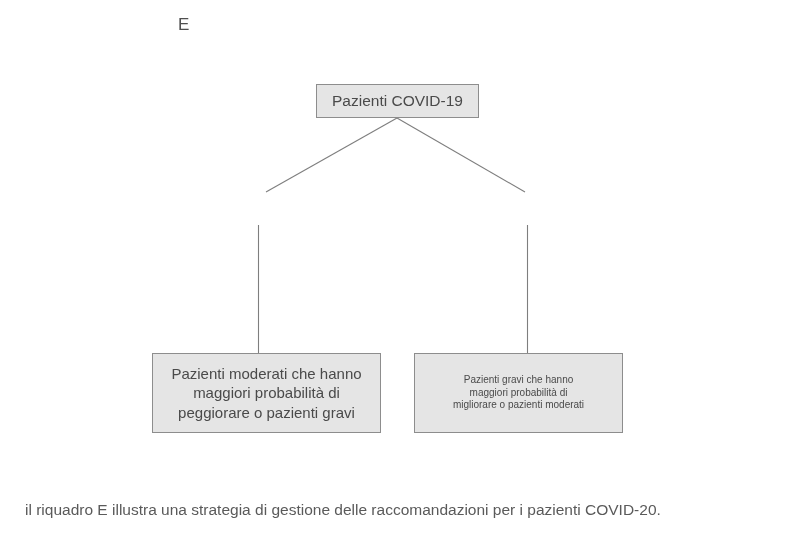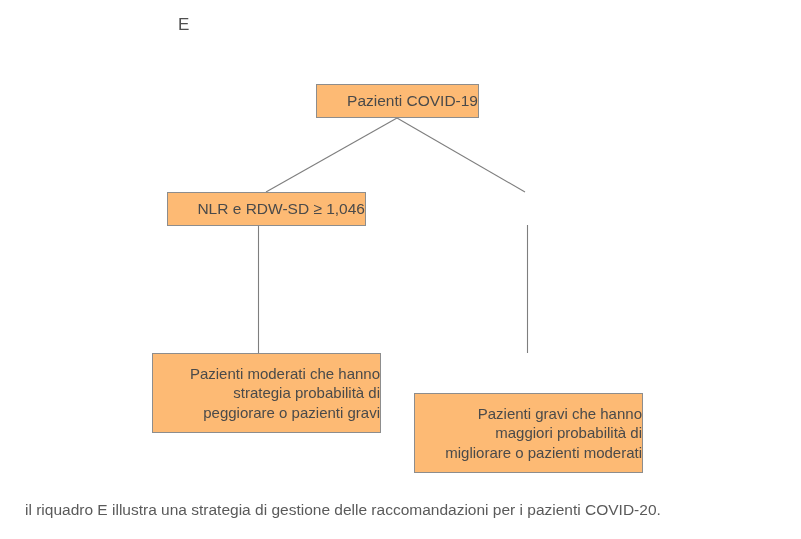--- a/index.html
+++ b/index.html
@@ -30,26 +30,26 @@
     left: 0;
     top: 0;
     width: 801px;
     height: 539px;
     pointer-events: none;
   }
   .node {
     position: absolute;
     box-sizing: border-box;
     border: 1px solid #8d8d8d;
-    background: #fdba74;
+    background: #e5e5e5;
     color: #4a4a4a;
     display: flex;
     align-items: center;
     justify-content: center;
-    text-align: right;
+    text-align: center;
     line-height: 1.28;
   }
   .node .node-text {
     display: block;
     width: 100%;
     white-space: pre-line;
   }
   #node-root {
     left: 316px;
     top: 84px;
@@ -74,24 +74,23 @@
   #node-left-outcome {
     left: 152px;
     top: 353px;
     width: 229px;
     height: 80px;
     font-size: 15px;
   }
   #node-right-outcome {
     left: 414px;
     top: 353px;
-    width: 229px;
+    width: 209px;
     height: 80px;
-    font-size: 15px;
-    margin-top: 40px;
+    font-size: 10px;
   }
   .caption {
     position: absolute;
     left: 25px;
     top: 500px;
     width: 760px;
     font-size: 15.5px;
     color: #5a5a5a;
     line-height: 1.35;
   }
@@ -107,28 +106,25 @@
     <line x1="397" y1="118" x2="266" y2="192" stroke="#7e7e7e" stroke-width="1.1"></line>
     <line x1="397" y1="118" x2="525" y2="192" stroke="#7e7e7e" stroke-width="1.1"></line>
     <line x1="258.5" y1="225" x2="258.5" y2="353" stroke="#7e7e7e" stroke-width="1.1"></line>
     <line x1="527.5" y1="225" x2="527.5" y2="353" stroke="#7e7e7e" stroke-width="1.1"></line>
   </svg>
 
   <div class="node" id="node-root">
     <span class="node-text">Pazienti COVID-19</span>
   </div>
 
-  <div class="node" id="node-left">
-    <span class="node-text">NLR e RDW-SD ≥ 1,046</span>
-  </div>
 
 
   <div class="node" id="node-left-outcome">
     <span class="node-text">Pazienti moderati che hanno
-strategia probabilità di
+maggiori probabilità di
 peggiorare o pazienti gravi</span>
   </div>
 
   <div class="node" id="node-right-outcome">
     <span class="node-text">Pazienti gravi che hanno
 maggiori probabilità di
 migliorare o pazienti moderati</span>
   </div>
 
   <div class="caption">il riquadro E illustra una strategia di gestione delle raccomandazioni per i pazienti COVID-20.</div>

